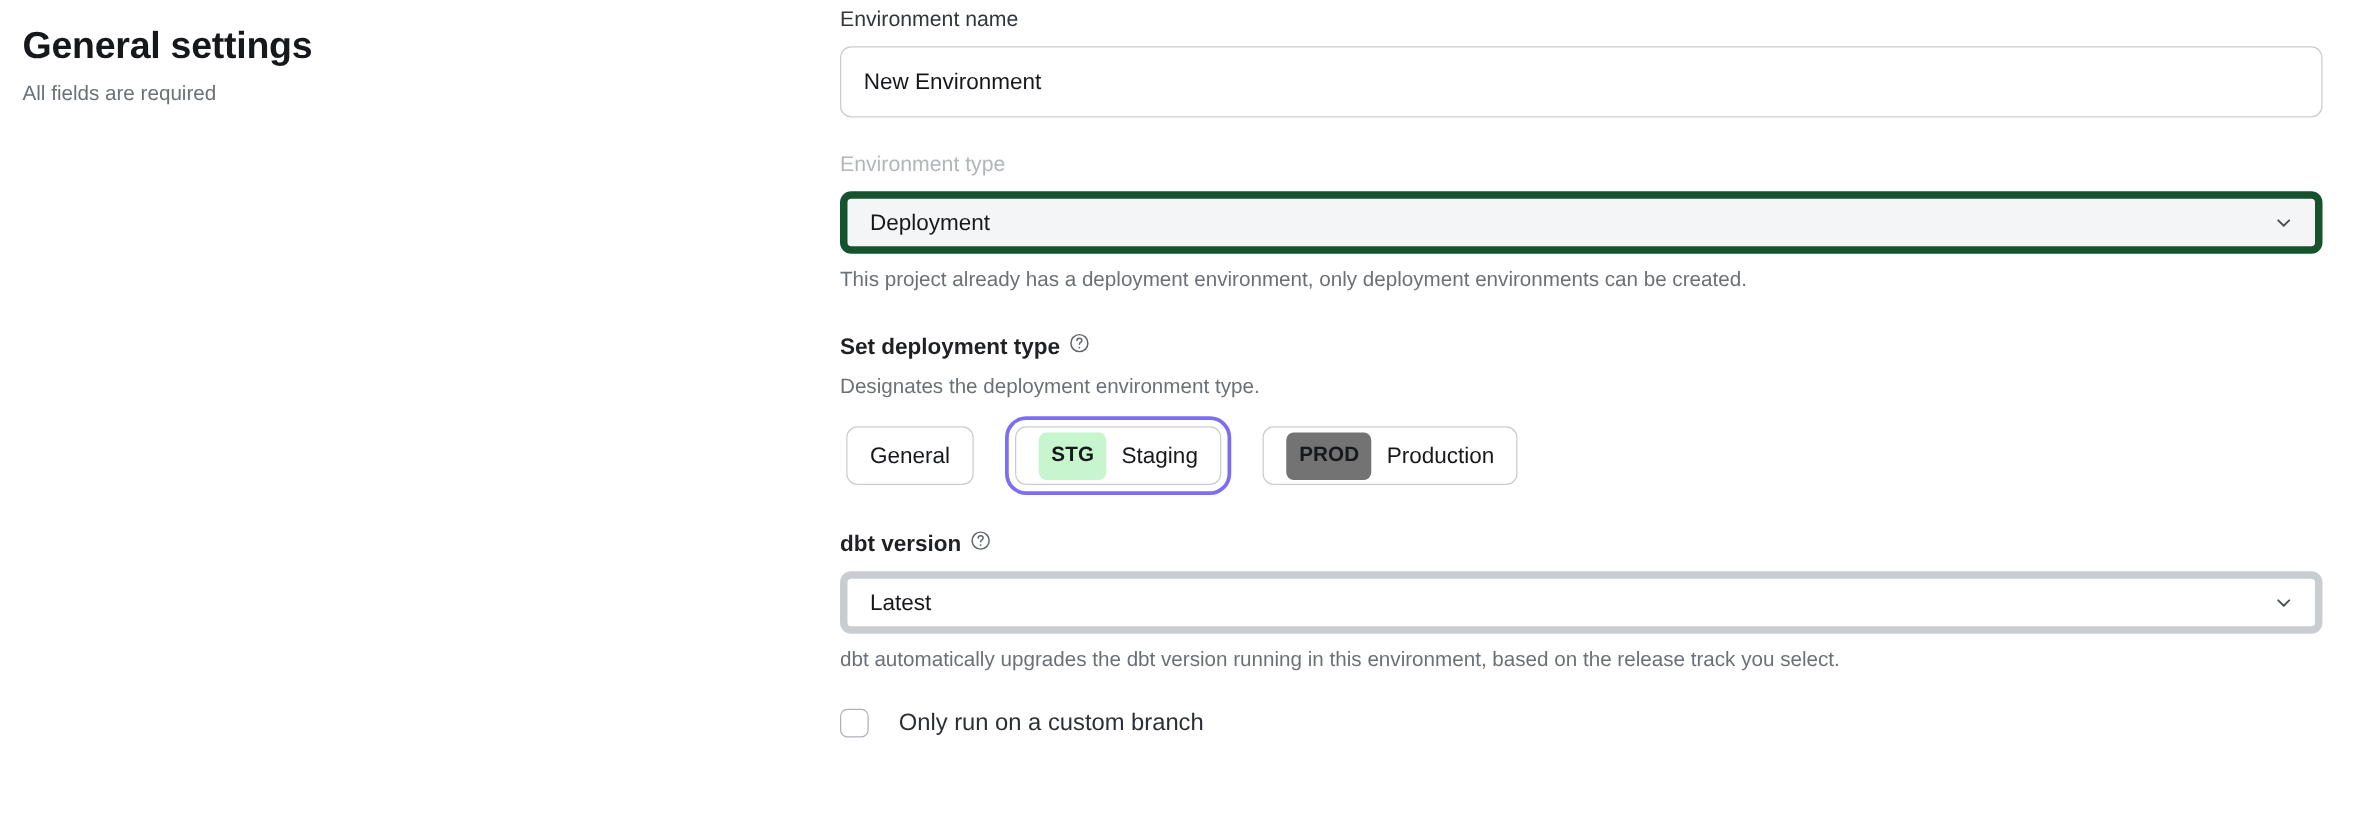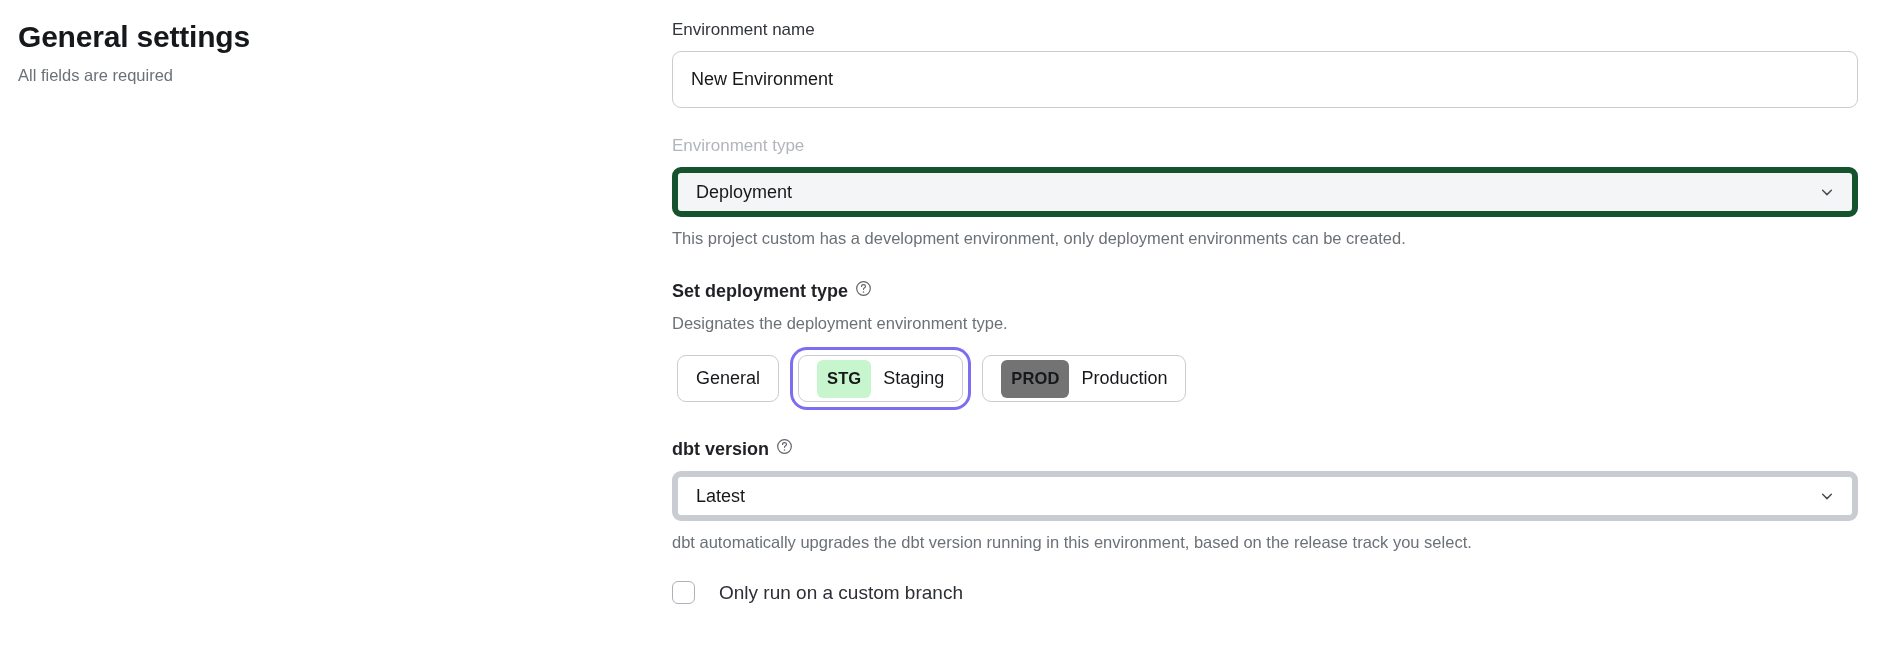--- a/index.html
+++ b/index.html
@@ -41,21 +41,21 @@
     font-size: 16.5px;
     color: #6b7177;
     margin-top: 8px;
     line-height: 22px;
   }
 
   
   .right-col {
     position: absolute;
     left: 672px;
-    top: 18px;
+    top: 4px;
     width: 1186px;
   }
 
   .field-label {
     font-size: 17px;
     color: #32363b;
     line-height: 24px;
     margin-bottom: 9px;
   }
   .field-label.disabled {
@@ -136,21 +136,21 @@
     font-size: 16.5px;
     color: #6b7177;
     line-height: 22px;
     margin-top: 9px;
   }
 
   
   .seg-group {
     display: flex;
     align-items: center;
-    gap: 9px;
+    gap: 23px;
     margin-top: 16px;
   }
   .seg-wrap {
     position: relative;
     display: inline-flex;
     padding: 5px;
     border-radius: 14px;
   }
   .seg-wrap.focused {
     box-shadow: 0 0 0 3px #7c6df2;
@@ -236,21 +236,21 @@
     <div class="mt-26">
       <div class="field-label disabled">Environment type</div>
       <div class="select-box">
         <span class="select-value">Deployment</span>
         <span class="chev">
           <svg viewBox="0 0 16 16" width="14" height="14" fill="none" stroke="currentColor" stroke-width="1.7" stroke-linecap="round" stroke-linejoin="round">
               <polyline points="3,6 8,11 13,6"></polyline>
             </svg>
         </span>
       </div>
-      <div class="helper">This project custom has a development environment, only deployment environments can be created.</div>
+      <div class="helper">This project already has a deployment environment, only deployment environments can be created.</div>
     </div>
 
     <div class="mt-30">
       <div class="section-head">
         <span>Set deployment type</span>
         <span class="q-icon">
           <svg viewBox="0 0 20 20" width="17" height="17" fill="none" stroke="currentColor" stroke-width="1.4">
             <circle cx="10" cy="10" r="8"></circle>
             <path d="M7.7 7.6c0-1.3 1.05-2.2 2.35-2.2 1.3 0 2.3.85 2.3 2.05 0 1.05-.65 1.55-1.45 2.05-.6.4-.85.75-.85 1.5" stroke-linecap="round"></path>
             <circle cx="10" cy="14.2" r=".85" fill="currentColor" stroke="none"></circle>

